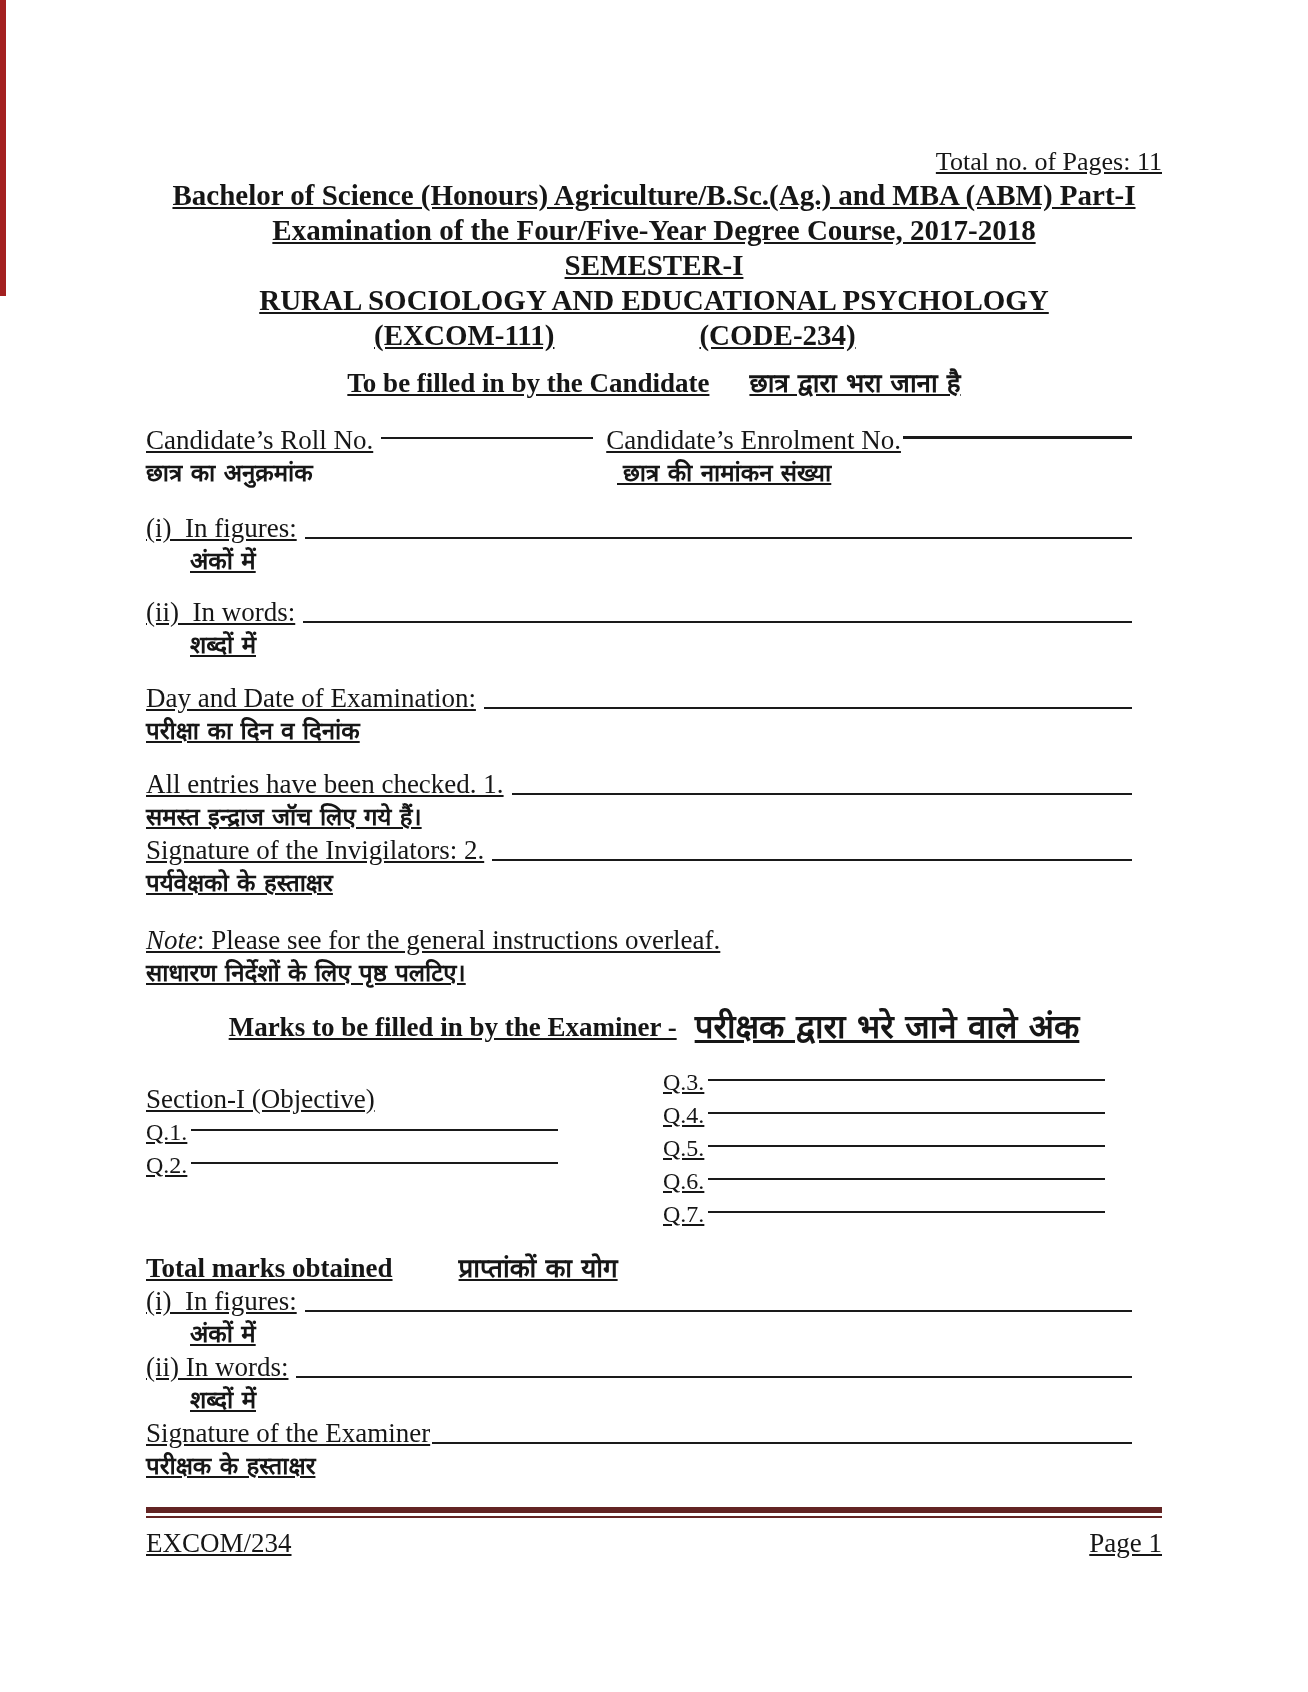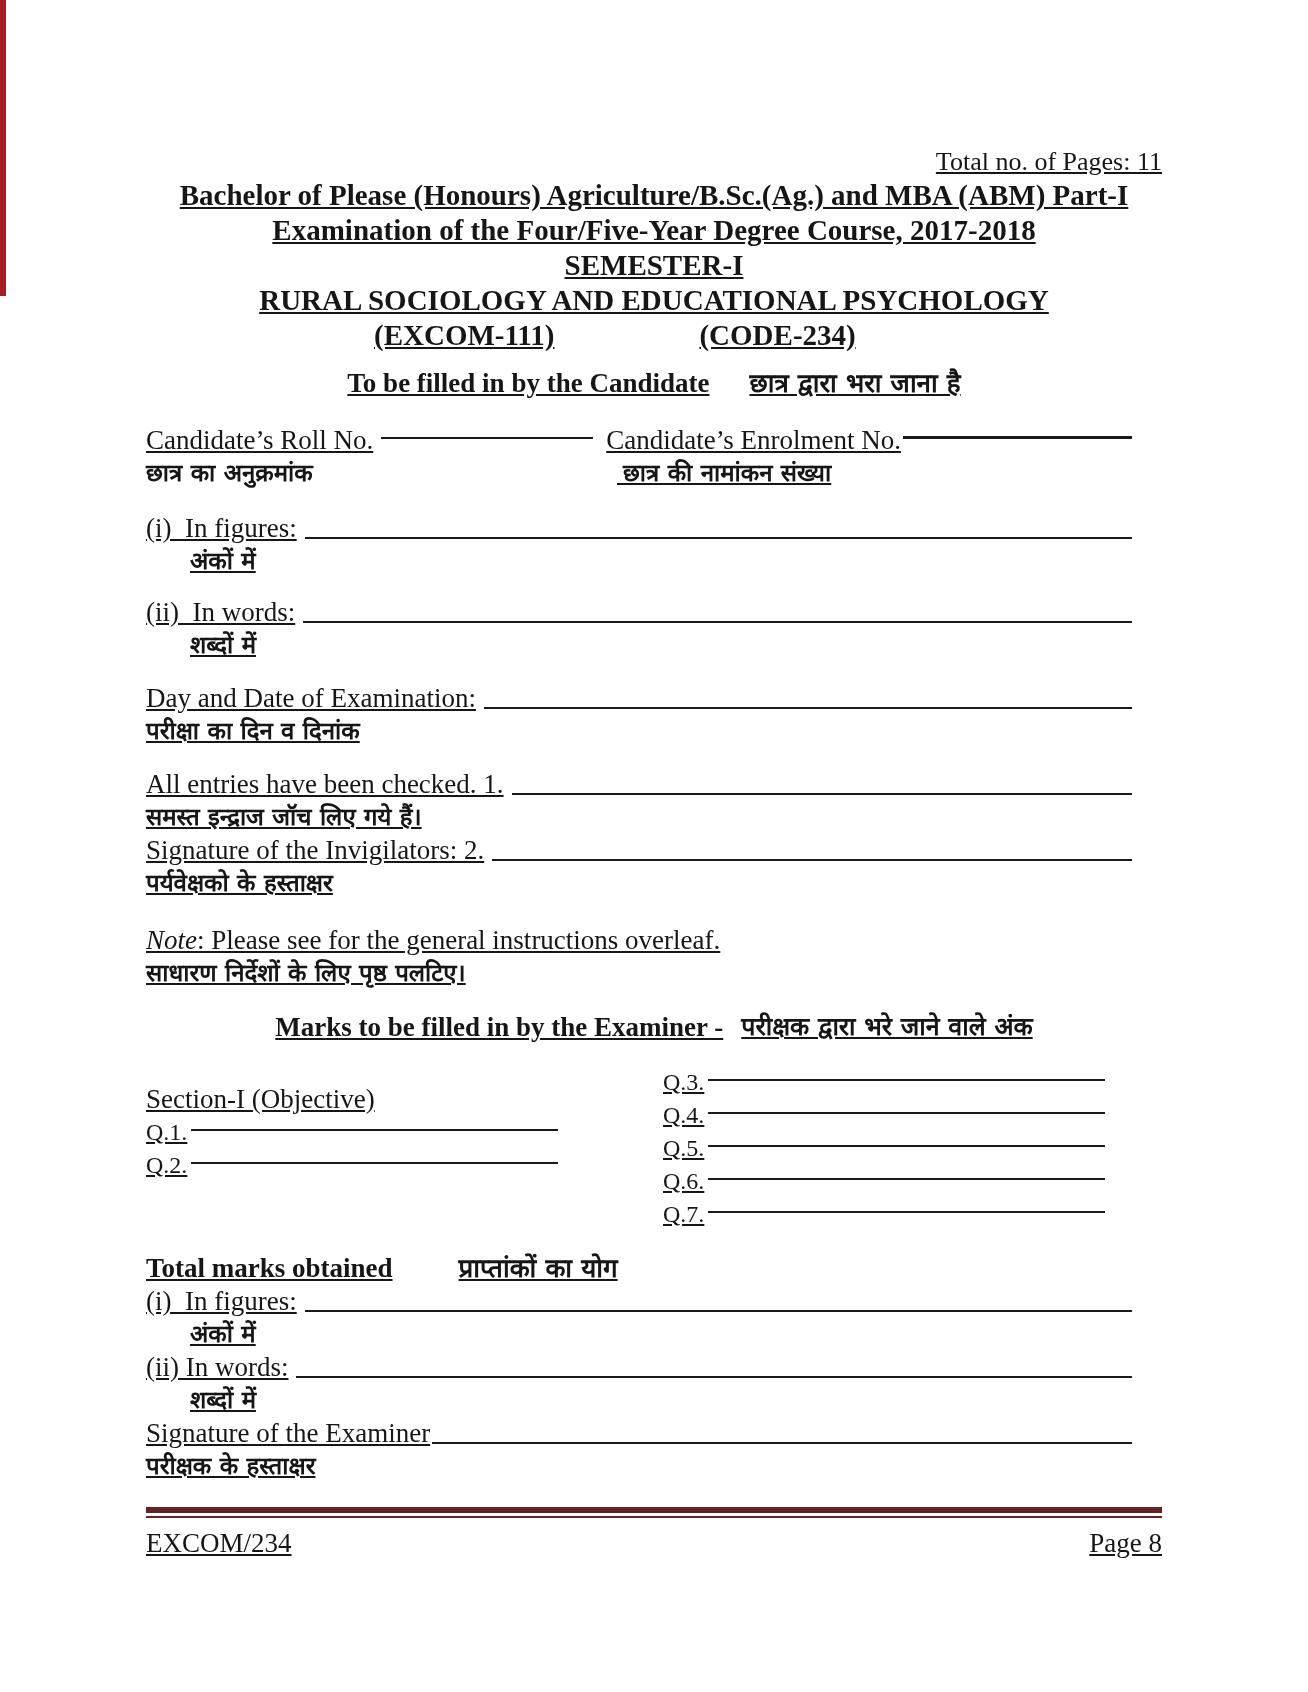--- a/index.html
+++ b/index.html
@@ -82,21 +82,21 @@
 </head>
 <body>
 
 <div class="page">
 
   <div class="edge-stripe"></div>
 
   <div class="total-pages">Total no. of Pages: 11</div>
 
   <div class="title-block">
-    <div>Bachelor of Please (Honours) Agriculture/B.Sc.(Ag.) and MBA (ABM) Part-I</div>
+    <div>Bachelor of Science (Honours) Agriculture/B.Sc.(Ag.) and MBA (ABM) Part-I</div>
     <div>Examination of the Four/Five-Year Degree Course, 2017-2018</div>
     <div>SEMESTER-I</div>
     <div>RURAL SOCIOLOGY AND EDUCATIONAL PSYCHOLOGY</div>
   </div>
   <div class="codes-line">
     <span>(EXCOM-111)</span>
     <span>(CODE-234)</span>
   </div>
 
   <div class="cand-heading">
@@ -156,21 +156,21 @@
 
   <div class="note-row mt24">
     <span class="note-italic">Note</span><span>: Please see for the general instructions overleaf.</span>
   </div>
   <div class="hrow">
     <span class="hi">साधारण निर्देशों के लिए पृष्ठ पलटिए।</span>
   </div>
 
   <div class="exam-heading mt20">
     <span>Marks to be filled in by the Examiner -</span>
-    <span class="hi" style="font-size:25px">परीक्षक द्वारा भरे जाने वाले अंक</span>
+    <span class="hi" style="font-size:33px">परीक्षक द्वारा भरे जाने वाले अंक</span>
   </div>
 
   <div class="marks-grid">
     <div class="col-left">
       <div class="sec-head">Section-I (Objective)</div>
       <div class="qrow">
         <span class="lbl">Q.1.</span>
         <span class="bline"></span>
       </div>
       <div class="qrow">
@@ -227,17 +227,17 @@
   </div>
   <div class="hrow">
     <span class="hi">परीक्षक के हस्ताक्षर</span>
   </div>
 
   <div class="footer">
     <div class="footer-rule-thick"></div>
     <div class="footer-rule-thin"></div>
     <div class="footer-text">
       <span>EXCOM/234</span>
-      <span>Page 8</span>
+      <span>Page 1</span>
     </div>
   </div>
 
 </div>
 
 </body></html>

